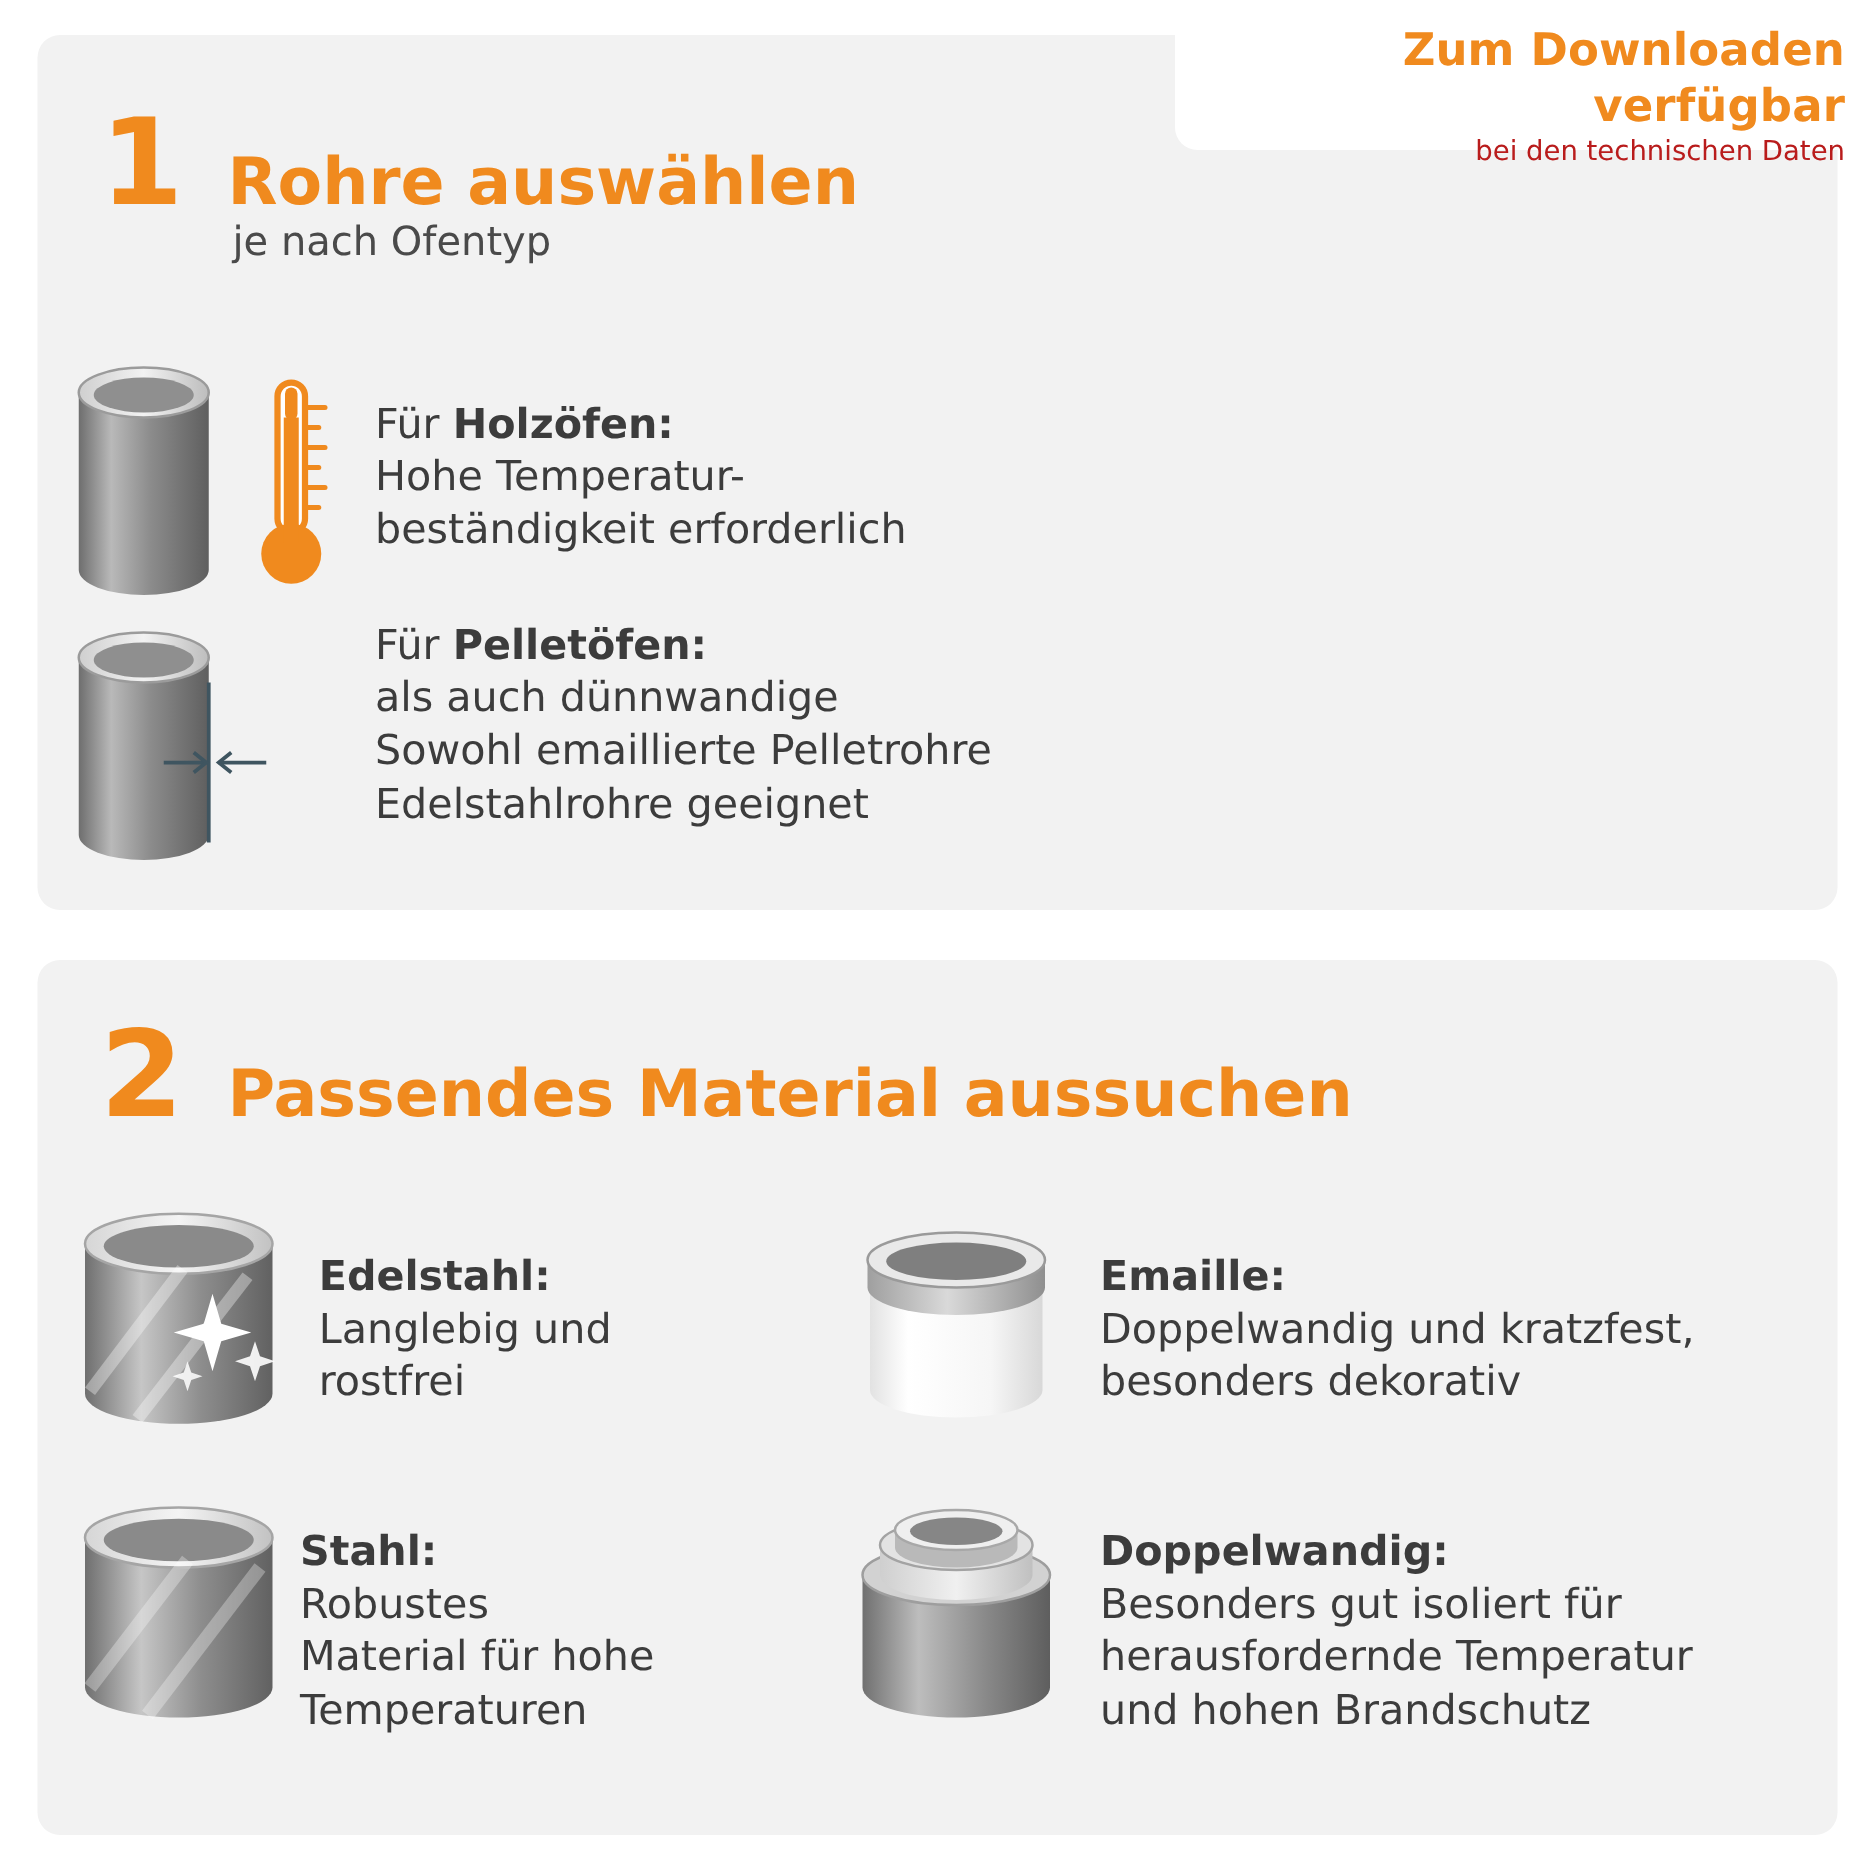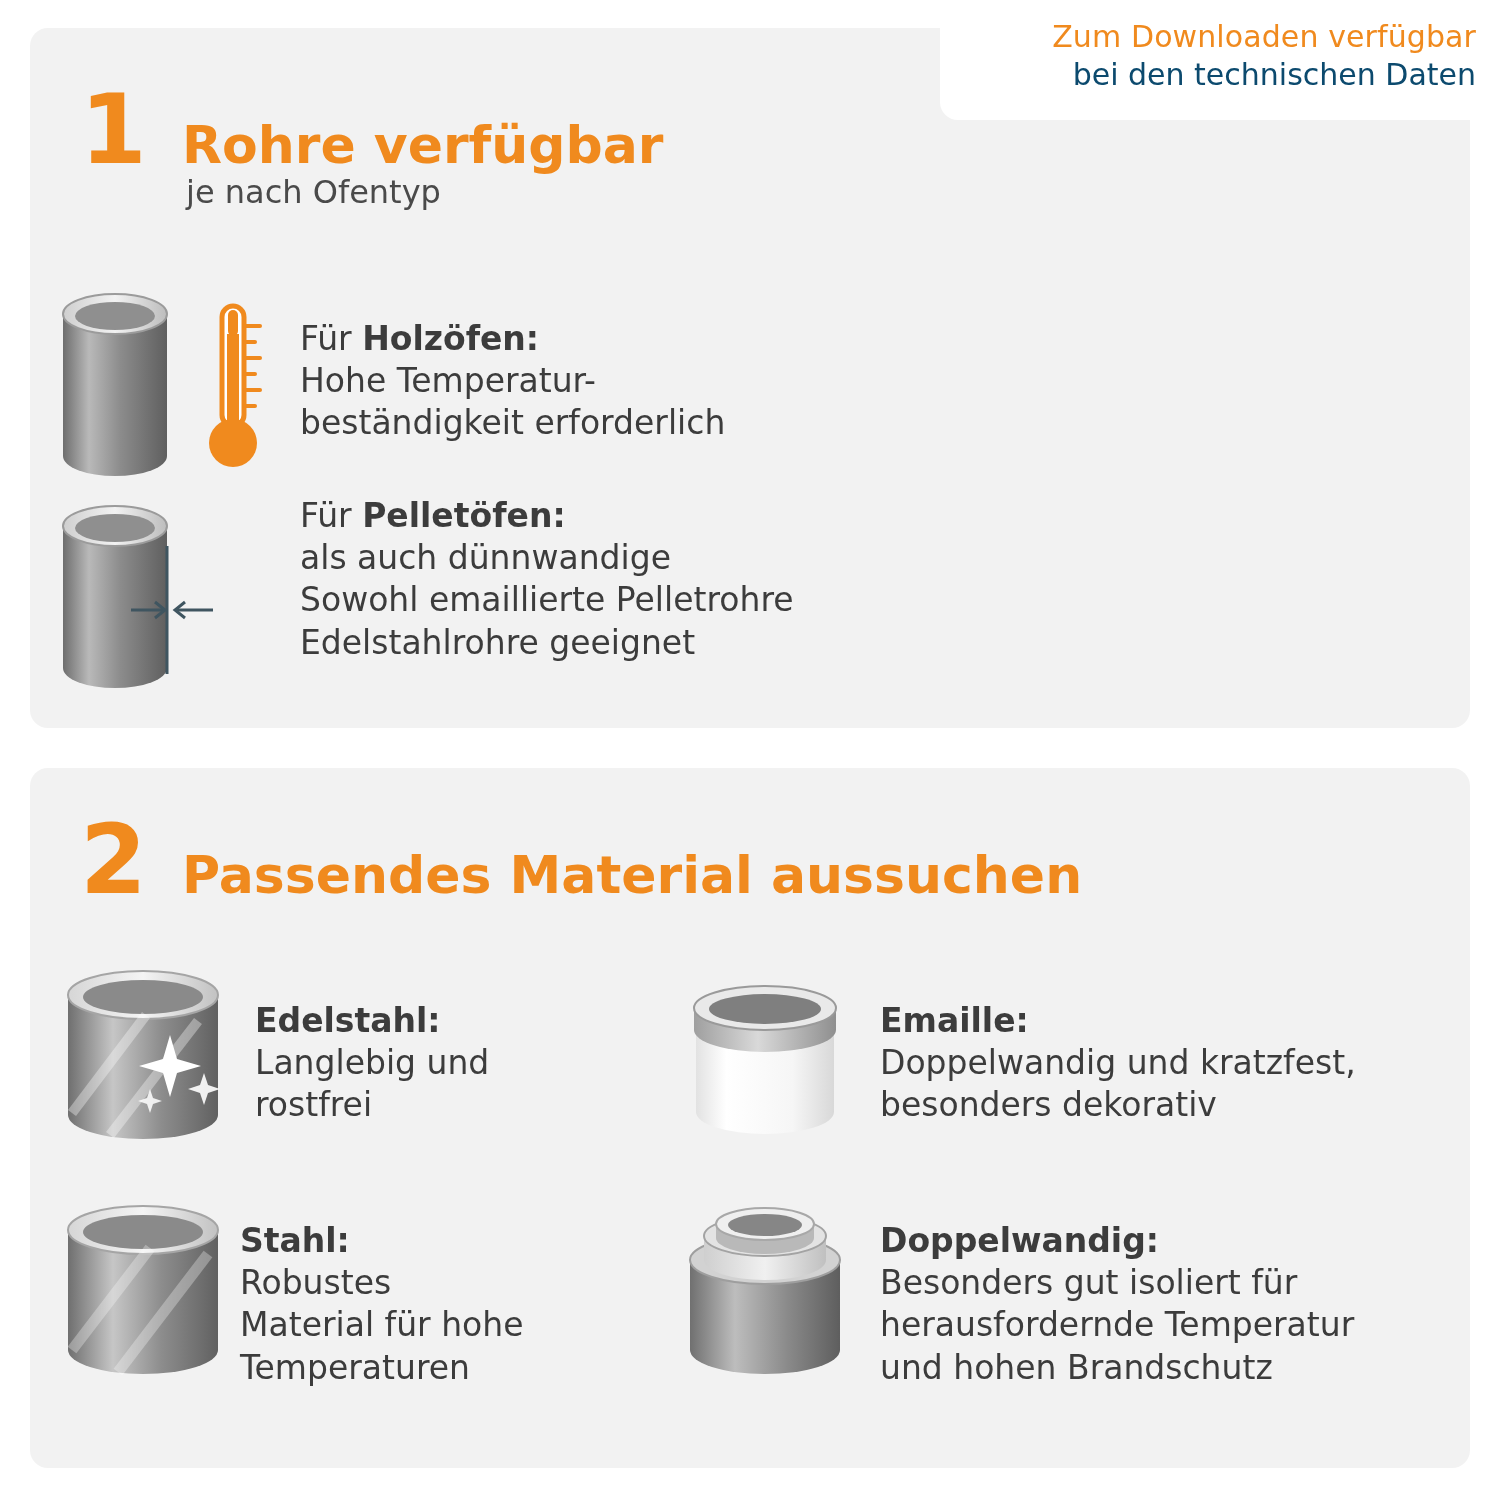--- a/index.html
+++ b/index.html
@@ -52,28 +52,28 @@
     height: 120px;
     background: #ffffff;
     border-bottom-left-radius: 18px;
     box-sizing: border-box;
     padding: 18px 24px 0 0;
     text-align: right;
     z-index: 5;
   }
   .download-badge .line1 {
     color: #f08a1e;
-    font-weight: normal;
-    font-size: 30px;
+    font-weight: bold;
+    font-size: 36px;
     letter-spacing: 0.1px;
     line-height: 1.25;
   }
   .download-badge .line2 {
-    color: #0c4a6e;
-    font-size: 30px;
+    color: #b91c1c;
+    font-size: 22px;
     line-height: 1.25;
   }
 
   
   .step-head {
     position: absolute;
     display: flex;
     align-items: baseline;
   }
   .step-num {
@@ -158,21 +158,21 @@
   <div class="card" id="card-1"></div>
 
   <div class="download-badge">
     <div class="line1">Zum Downloaden verfügbar</div>
     <div class="line2">bei den technischen Daten</div>
   </div>
 
   <div class="step-head" id="head-1">
     <div class="step-num">1</div>
     <div class="step-title-wrap">
-      <div class="step-title">Rohre verfügbar</div>
+      <div class="step-title">Rohre auswählen</div>
       <div class="step-sub">je nach Ofentyp</div>
     </div>
   </div>
 
   <div class="icon-slot" id="icon-pipe-1">
     <svg width="120" height="200" viewBox="0 0 120 200">
       <defs>
         <linearGradient id="pipeGrad1" x1="0" y1="0" x2="1" y2="0">
           <stop offset="0%" stop-color="#6e6e6e"></stop>
           <stop offset="25%" stop-color="#b9b9b9"></stop>

